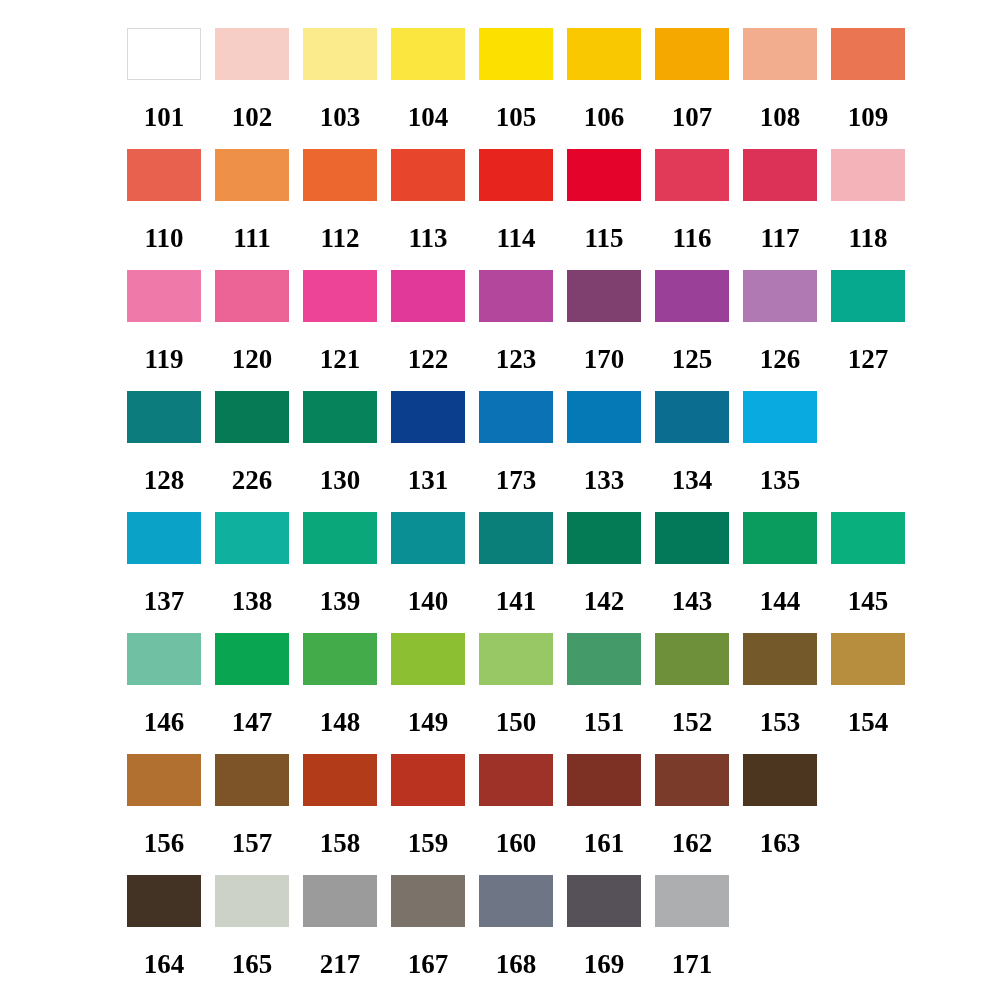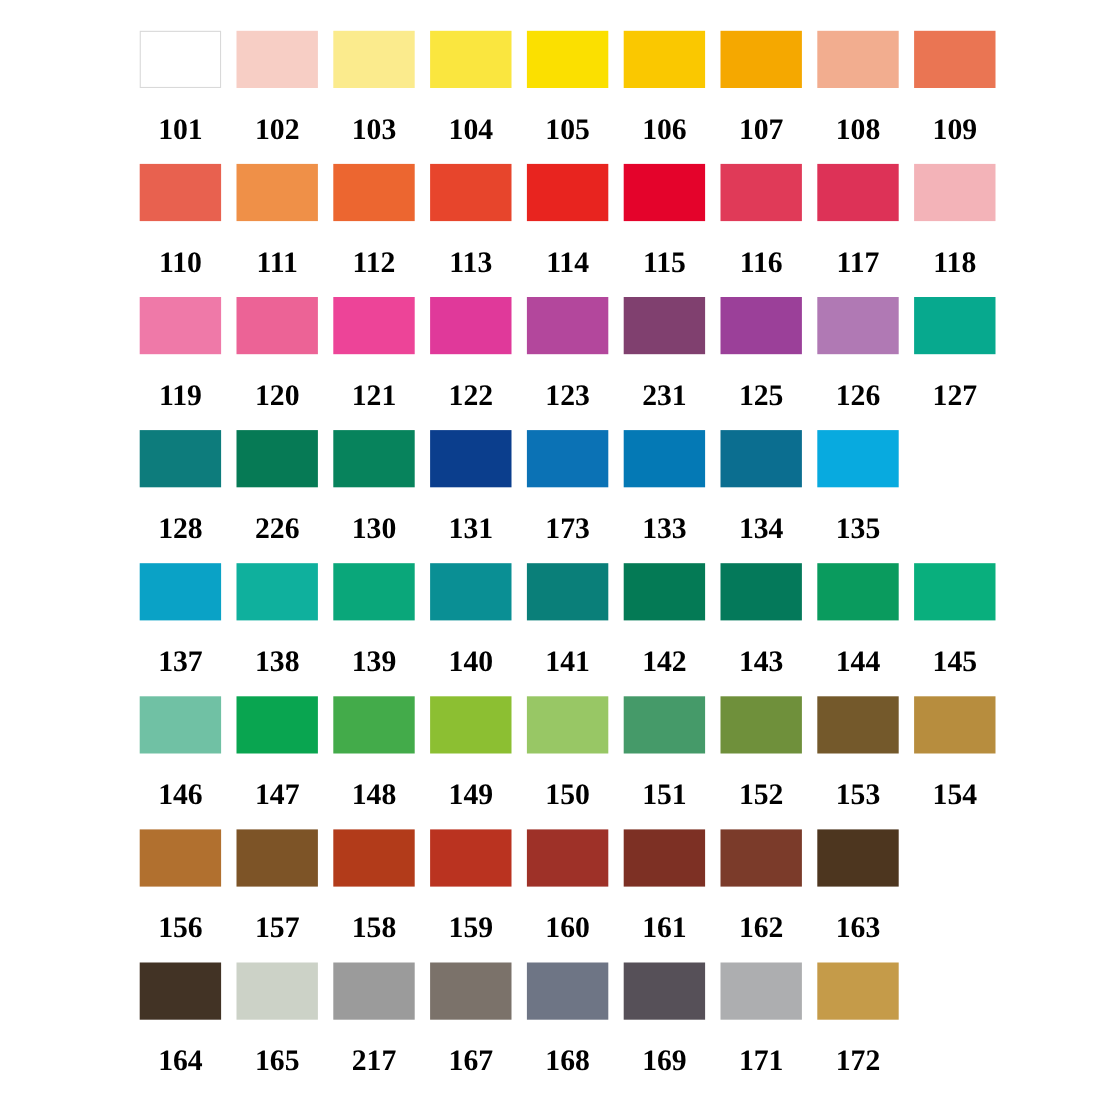--- a/index.html
+++ b/index.html
@@ -151,21 +151,21 @@
       <div class="swatch-cell">
         <div class="swatch-chip" style="background-color: rgb(224, 57, 154);"></div>
         <div class="swatch-label">122</div>
       </div>
       <div class="swatch-cell">
         <div class="swatch-chip" style="background-color: rgb(179, 71, 156);"></div>
         <div class="swatch-label">123</div>
       </div>
       <div class="swatch-cell">
         <div class="swatch-chip" style="background-color: rgb(128, 64, 111);"></div>
-        <div class="swatch-label">231</div>
+        <div class="swatch-label">170</div>
       </div>
       <div class="swatch-cell">
         <div class="swatch-chip" style="background-color: rgb(155, 64, 153);"></div>
         <div class="swatch-label">125</div>
       </div>
       <div class="swatch-cell">
         <div class="swatch-chip" style="background-color: rgb(176, 121, 180);"></div>
         <div class="swatch-label">126</div>
       </div>
       <div class="swatch-cell">
@@ -338,19 +338,15 @@
         <div class="swatch-chip" style="background-color: rgb(110, 117, 133);"></div>
         <div class="swatch-label">168</div>
       </div>
       <div class="swatch-cell">
         <div class="swatch-chip" style="background-color: rgb(86, 80, 88);"></div>
         <div class="swatch-label">169</div>
       </div>
       <div class="swatch-cell">
         <div class="swatch-chip" style="background-color: rgb(173, 174, 176);"></div>
         <div class="swatch-label">171</div>
-      </div>
-      <div class="swatch-cell">
-        <div class="swatch-chip" style="background-color: rgb(197, 155, 73);"></div>
-        <div class="swatch-label">172</div>
       </div>
     </div>
   </div>
 
 </body></html>

